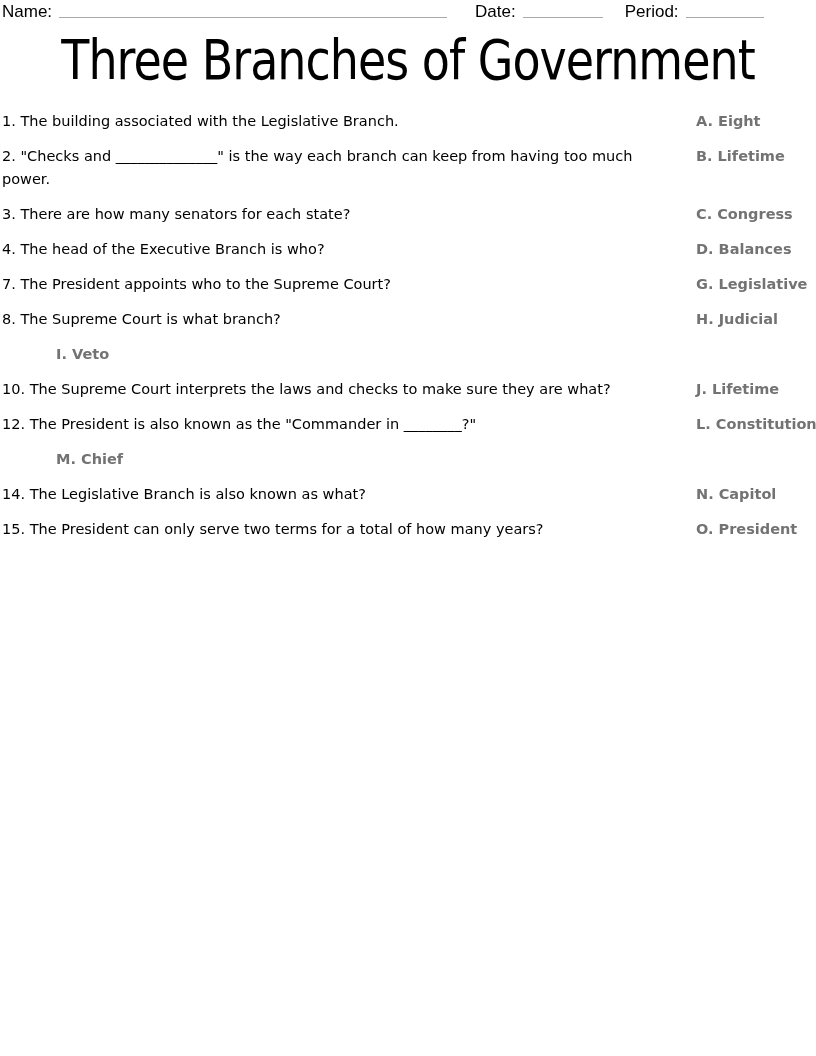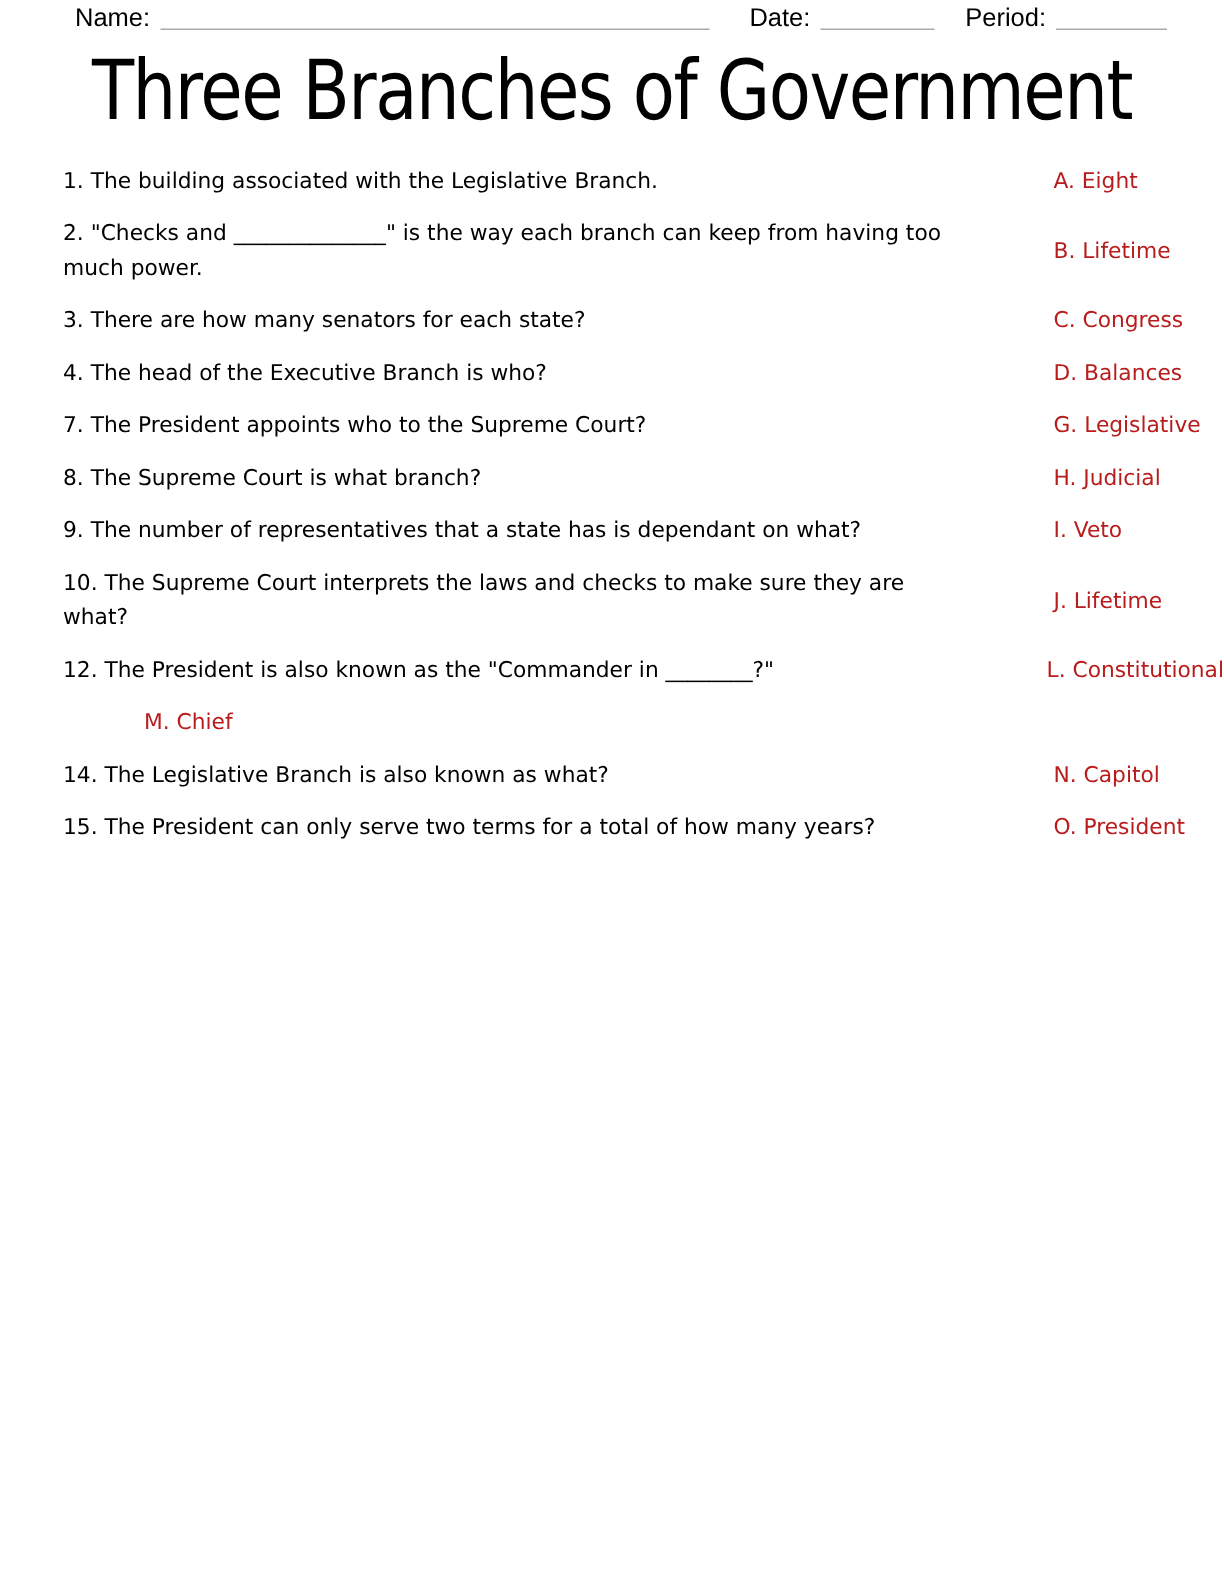--- a/index.html
+++ b/index.html
@@ -10,28 +10,27 @@
   body {
     width: 816px;
     height: 1056px;
     overflow: hidden;
     color: #000000;
     font-family: "DejaVu Sans", sans-serif;
   }
   
   .header {
     display: flex;
-    align-items: center;
+    align-items: flex-start;
     padding: 2px 38px 0 2px;
     font-family: "Liberation Sans", sans-serif;
     font-size: 17px;
     line-height: 19px;
     color: #000000;
     white-space: nowrap;
-    margin-left: 48px;
   }
   .blank-line {
     display: inline-block;
     border-bottom: 1px solid #a9a9a9;
     height: 15px;
   }
   .name-line   { width: 388px; margin-left: 7px; }
   .date-line   { width: 80px;  margin-left: 7px; }
   .period-line { width: 78px;  margin-left: 7px; }
   .gap-1 { width: 28px; }
@@ -49,37 +48,37 @@
     color: #000000;
     white-space: nowrap;
   }
   
   .main {
     margin-top: 21px;
     padding-left: 2px;
   }
   .row {
     display: flex;
-    align-items: center;
+    align-items: flex-start;
     margin-bottom: 12px;
-    margin-left: 40px;
   }
   .q {
     width: 640px;
     font-size: 14.5px;
     line-height: 23px;
     color: #000000;
   }
   .a {
     width: 120px;
     margin-left: 54px;
     font-size: 14.5px;
     line-height: 23px;
-    color: #b91c1c;
+    color: #737373;
     white-space: nowrap;
+    font-weight: bold;
   }
 </style>
 </head>
 <body>
 
 <div class="header">
   <span>Name:</span>
   <span class="blank-line name-line"></span>
   <span class="gap-1"></span>
   <span>Date:</span>
@@ -110,21 +109,20 @@
   </div>
   <div class="row">
     <div class="q">7. The President appoints who to the Supreme Court?</div>
     <div class="a">G. Legislative</div>
   </div>
   <div class="row">
     <div class="q">8. The Supreme Court is what branch?</div>
     <div class="a">H. Judicial</div>
   </div>
   <div class="row">
-    <div class="q">9. The number of representatives that a state has is dependant on what?</div>
     <div class="a">I. Veto</div>
   </div>
   <div class="row">
     <div class="q">10. The Supreme Court interprets the laws and checks to make sure they are what?</div>
     <div class="a">J. Lifetime</div>
   </div>
   <div class="row">
     <div class="q">12. The President is also known as the "Commander in ________?"</div>
     <div class="a">L. Constitutional</div>
   </div>

